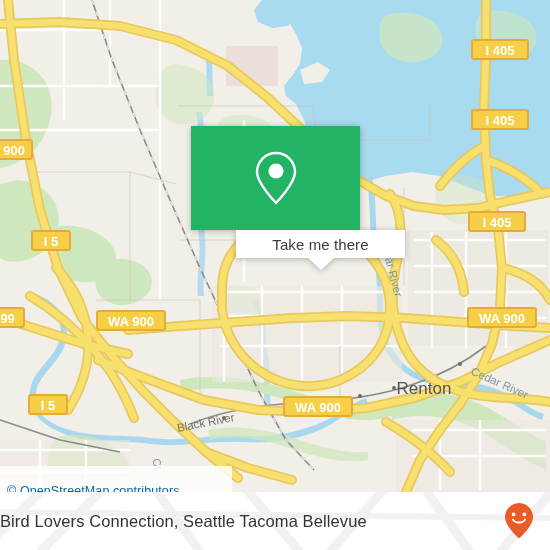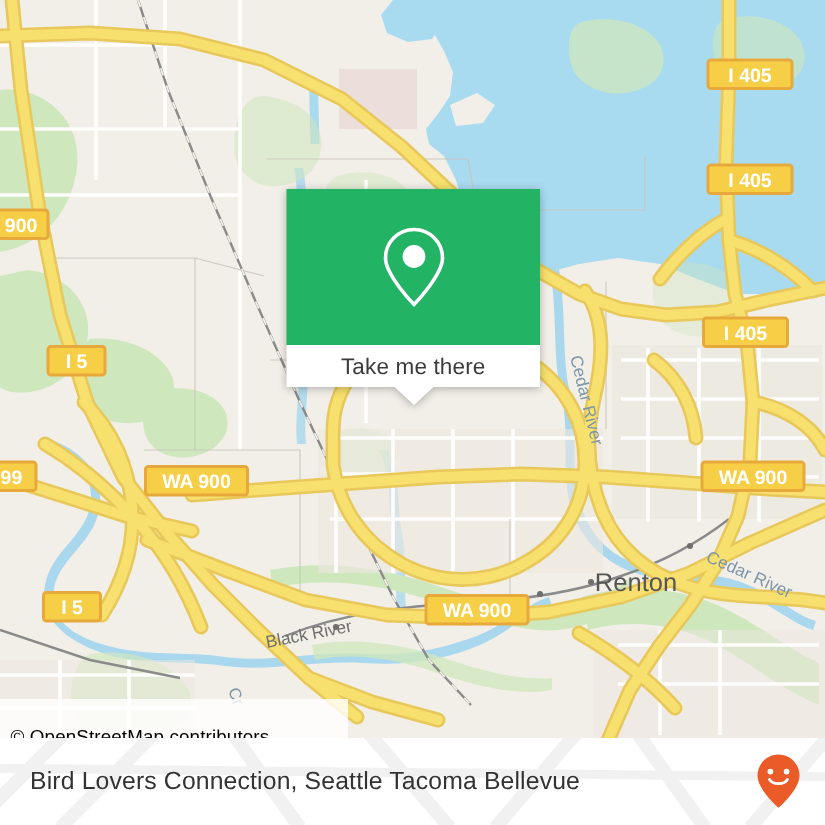--- a/index.html
+++ b/index.html
@@ -38,21 +38,21 @@
     top: 466px;
     width: 232px;
     height: 26px;
     background: rgba(255,255,255,0.80);
     display: flex;
     align-items: center;
     z-index: 30;
   }
   .osm-bar span {
     font-size: 12.5px;
-    color: #000000;
+    color: #0369a1;
     padding-left: 7px;
     letter-spacing: 0.1px;
     white-space: nowrap;
     margin-top: 23px;
   }
 
   
   .popup {
     position: absolute;
     left: 191px;
@@ -70,20 +70,21 @@
     justify-content: center;
   }
   .popup-white {
     width: 100%;
     height: 28px;
     background: #ffffff;
     display: flex;
     align-items: center;
     justify-content: center;
     position: relative;
+    margin-left: 45px;
   }
   .popup-white span {
     font-size: 15px;
     color: #3b3b3b;
     letter-spacing: 0.1px;
   }
   .popup-tail {
     position: absolute;
     left: 50%;
     top: 100%;
@@ -111,21 +112,20 @@
     left: 0; top: 0;
     width: 550px; height: 58px;
     opacity: 1;
     pointer-events: none;
   }
   .footer-title {
     position: relative;
     z-index: 2;
     font-size: 16.5px;
     color: #333333;
-    padding-left: 20px;
     white-space: nowrap;
     letter-spacing: 0.1px;
   }
   .brand {
     position: absolute;
     right: 16px;
     top: 50%;
     transform: translateY(-50%);
     display: flex;
     align-items: center;

